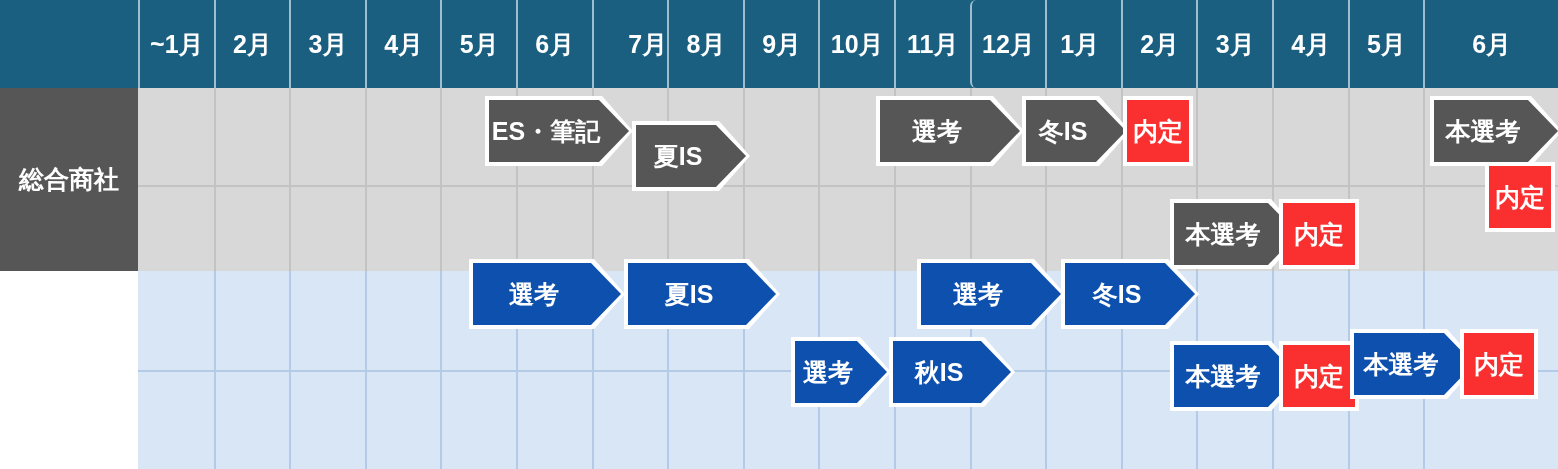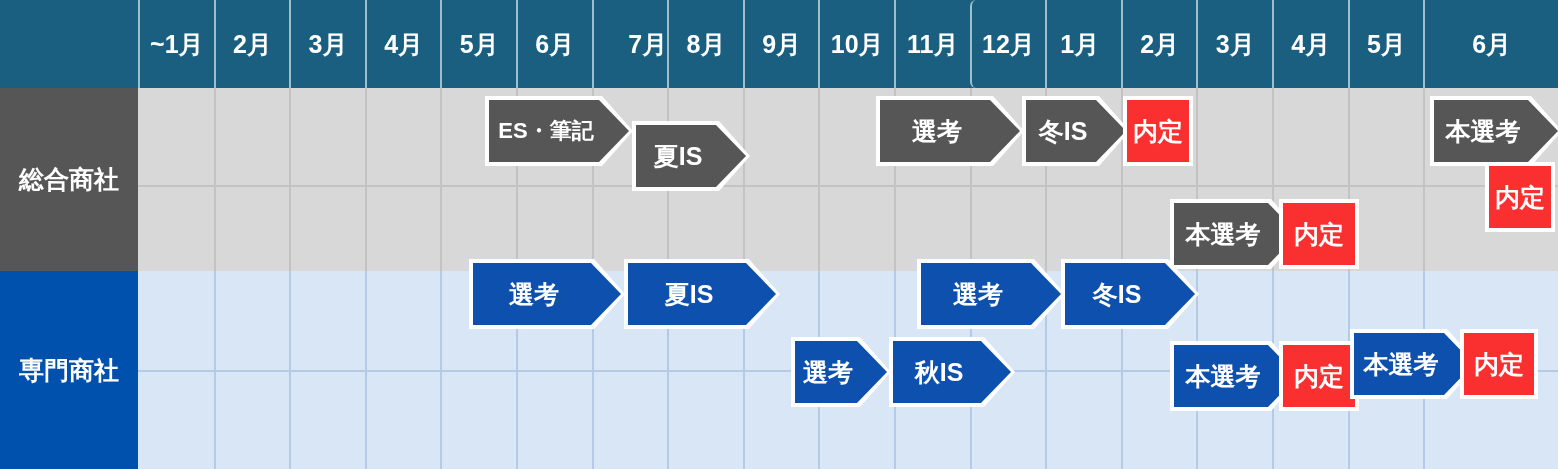--- a/index.html
+++ b/index.html
@@ -230,28 +230,25 @@
         <div class="vline" style="left: 1058.4px;"></div>
         <div class="vline" style="left: 1134px;"></div>
         <div class="vline" style="left: 1209.6px;"></div>
         <div class="vline" style="left: 1285.2px;"></div>
       </div>
   </div>
 
   <div class="row-label gray">
     <span>総合商社</span>
   </div>
-  <div class="row-label blue">
-    <span>専門商社</span>
-  </div>
 
   <div id="nodes-layer">
       <div class="node-wrap chevron-wrap" style="left: 489px; top: 100px; width: 140px; height: 62px;">
         <div class="outline-layer"></div>
-        <div class="fill-layer fill-gray" style="font-size: 22px; text-align: right;">
+        <div class="fill-layer fill-gray" style="font-size: 25px; text-align: right;">
           <span class="node-label">ES・筆記</span>
         </div>
       </div>
       <div class="node-wrap chevron-wrap" style="left: 636px; top: 125px; width: 110px; height: 62px;">
         <div class="outline-layer"></div>
         <div class="fill-layer fill-gray" style="font-size: 25px;">
           <span class="node-label">夏IS</span>
         </div>
       </div>
       <div class="node-wrap chevron-wrap" style="left: 880px; top: 100px; width: 140px; height: 62px;">

